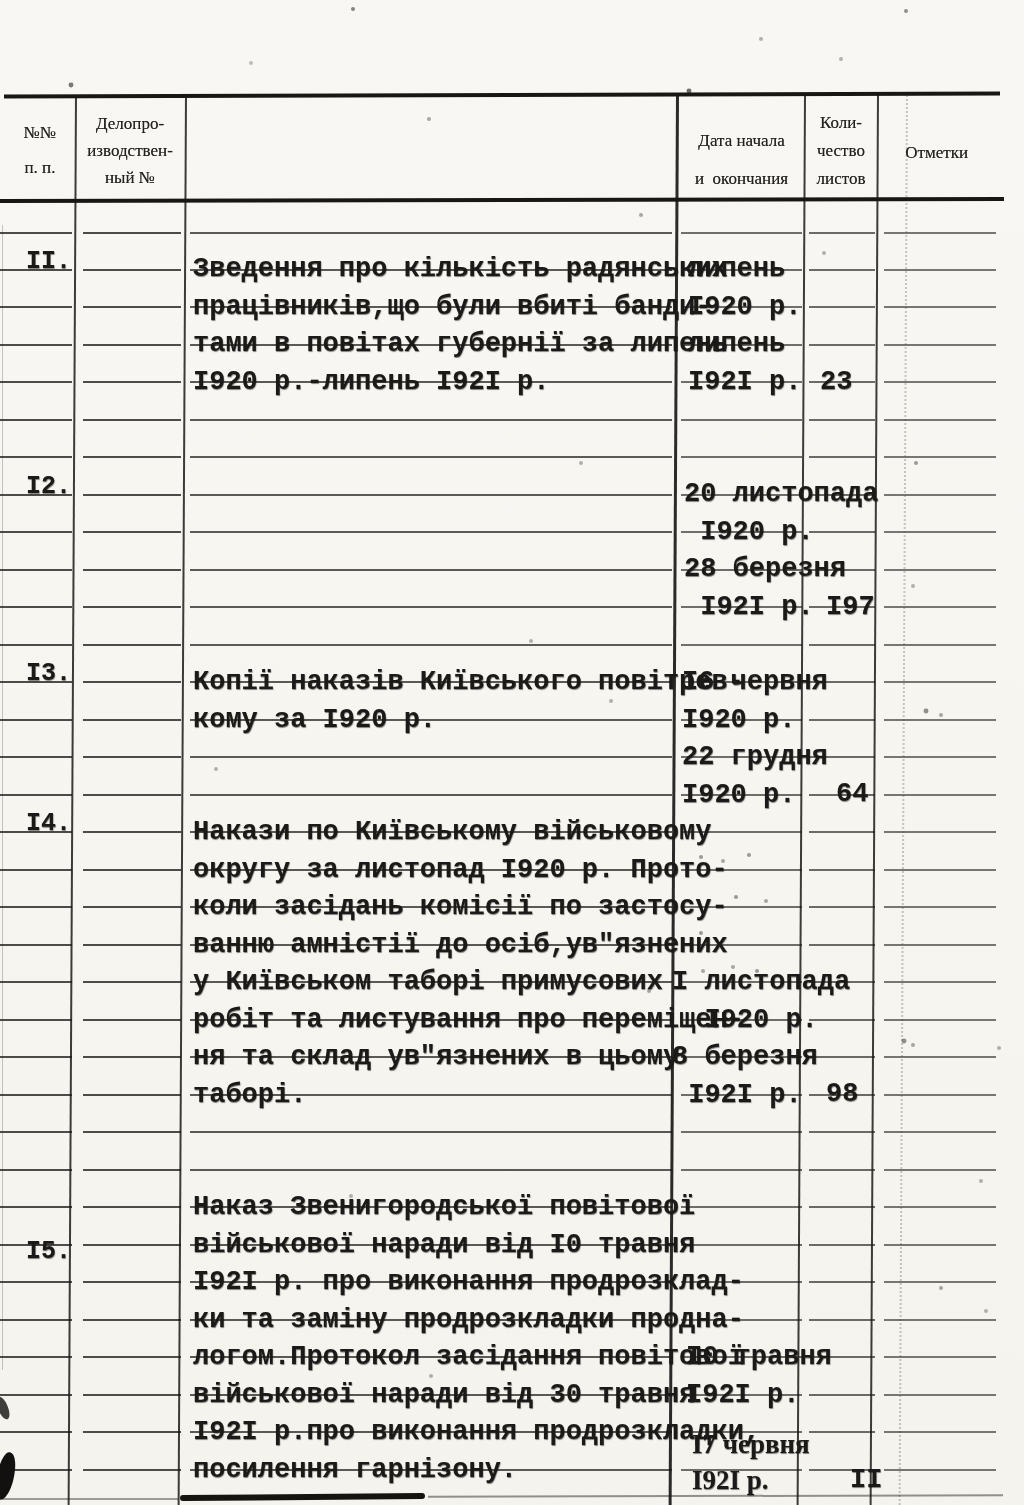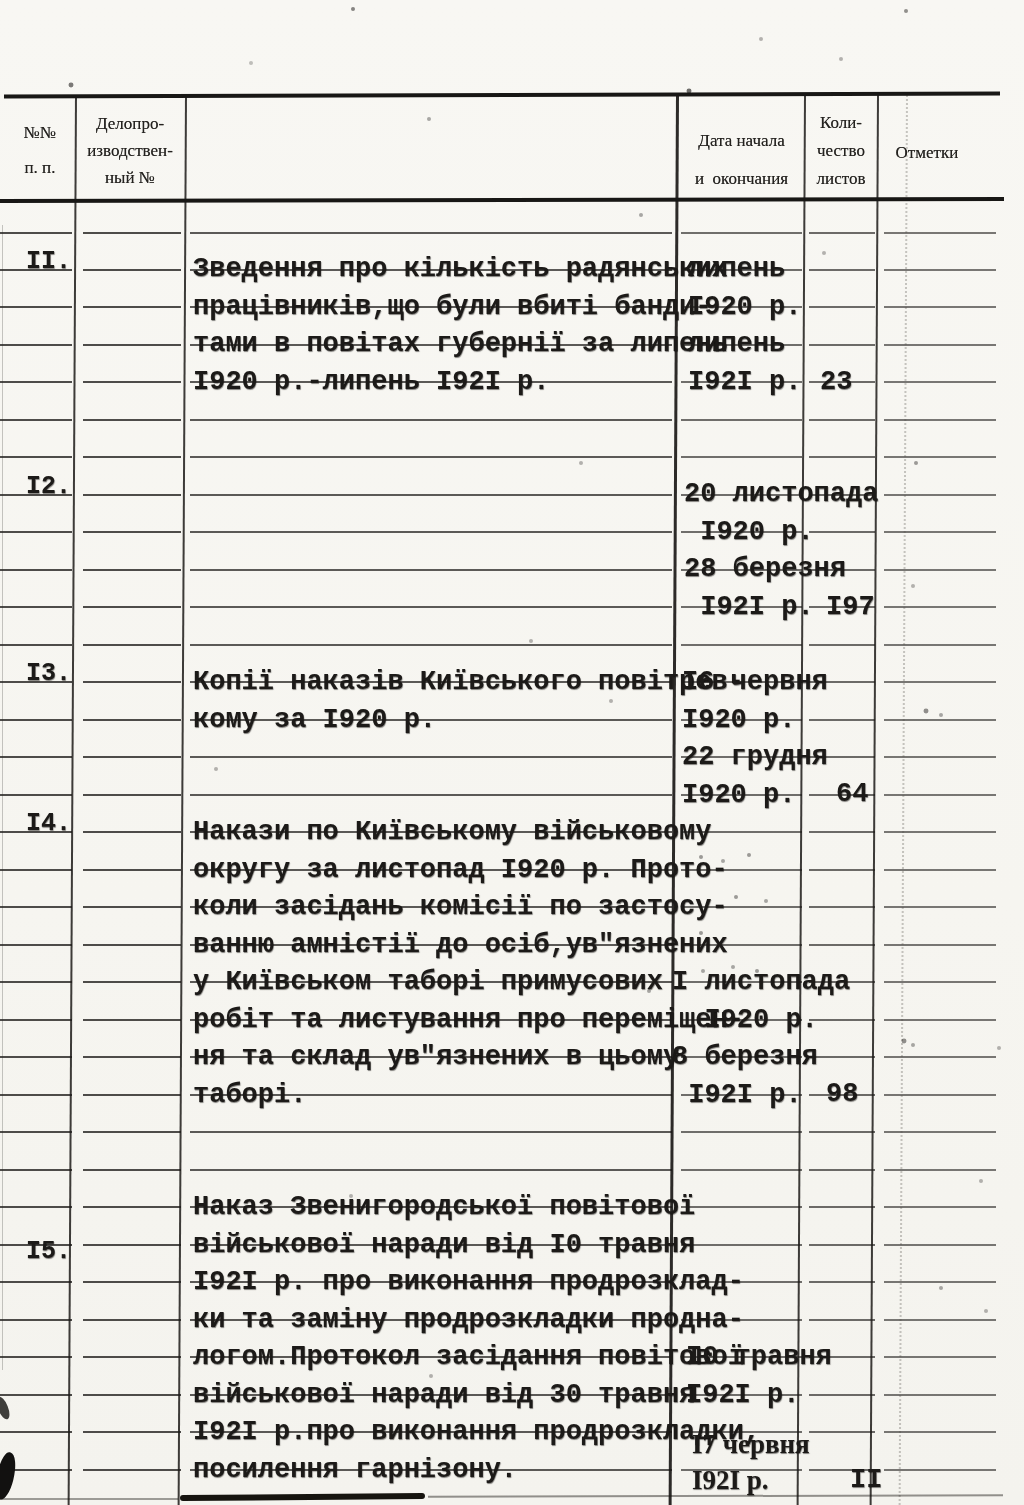--- a/index.html
+++ b/index.html
@@ -39,21 +39,21 @@
   .rc6{left:884px;width:112px;opacity:0.75;}
   
   .hcell{position:absolute;font-family:"Liberation Serif",serif;color:#24221f;
          white-space:pre;text-align:center;z-index:4;font-size:17px;
          text-shadow:0 0 0.6px rgba(20,18,16,0.6);}
   .hc1{left:8px;top:115px;width:64px;line-height:35px;}
   .hc2{left:80px;top:110px;width:100px;line-height:27px;}
   .hc3{left:195px;top:138px;width:470px;}
   .hc4{left:681px;top:122px;width:121px;line-height:38px;}
   .hc5{left:806px;top:109px;width:70px;line-height:28px;}
-  .hc6{left:886px;top:143px;width:82px;}
+  .hc6{left:886px;top:143px;width:82px;text-align:right;}
   
   .typed{position:absolute;font-family:"Liberation Mono",monospace;
          font-weight:bold;font-size:27px;line-height:37.5px;white-space:pre;
          color:#1c1a18;z-index:5;
          text-shadow:0.5px 0.6px 0.9px rgba(15,13,11,0.5);}
   .num{font-size:25px;}
   .d2{line-height:36px;font-family:Liberation Serif, serif;}
   
   .artifact{position:absolute;z-index:6;}
   .blob1{left:-3px;top:1452px;width:17px;height:48px;background:#121110;

